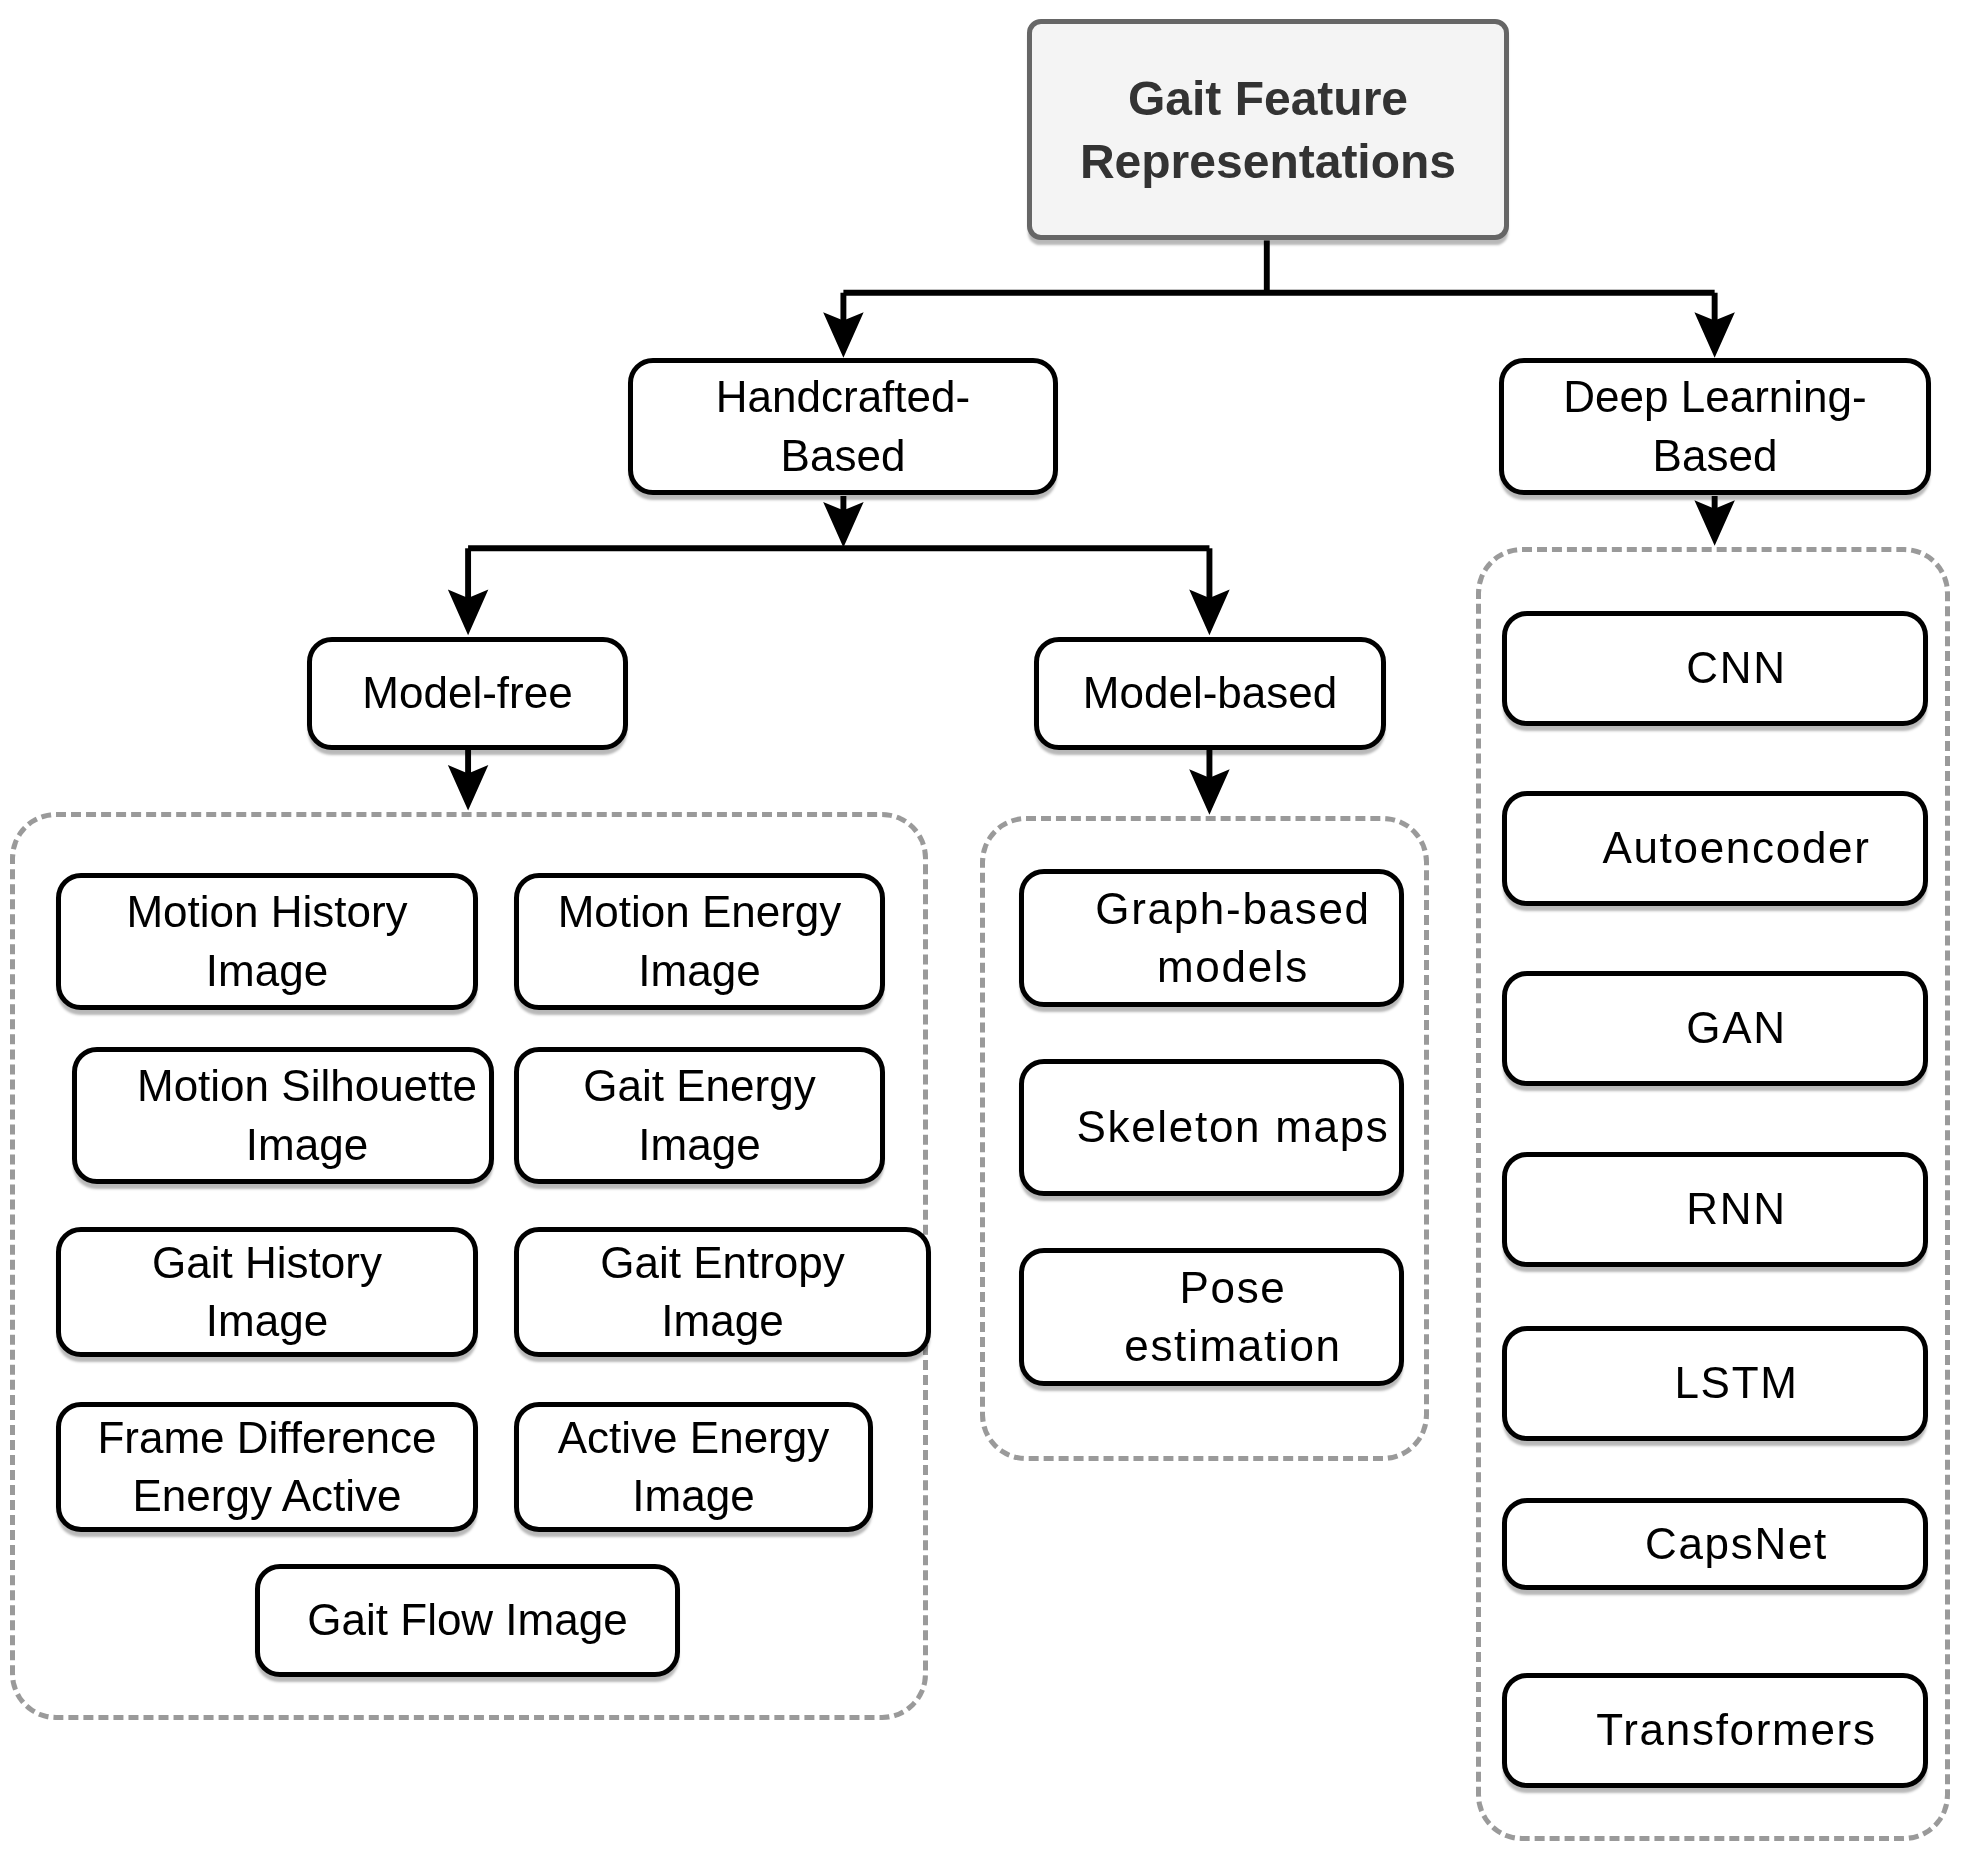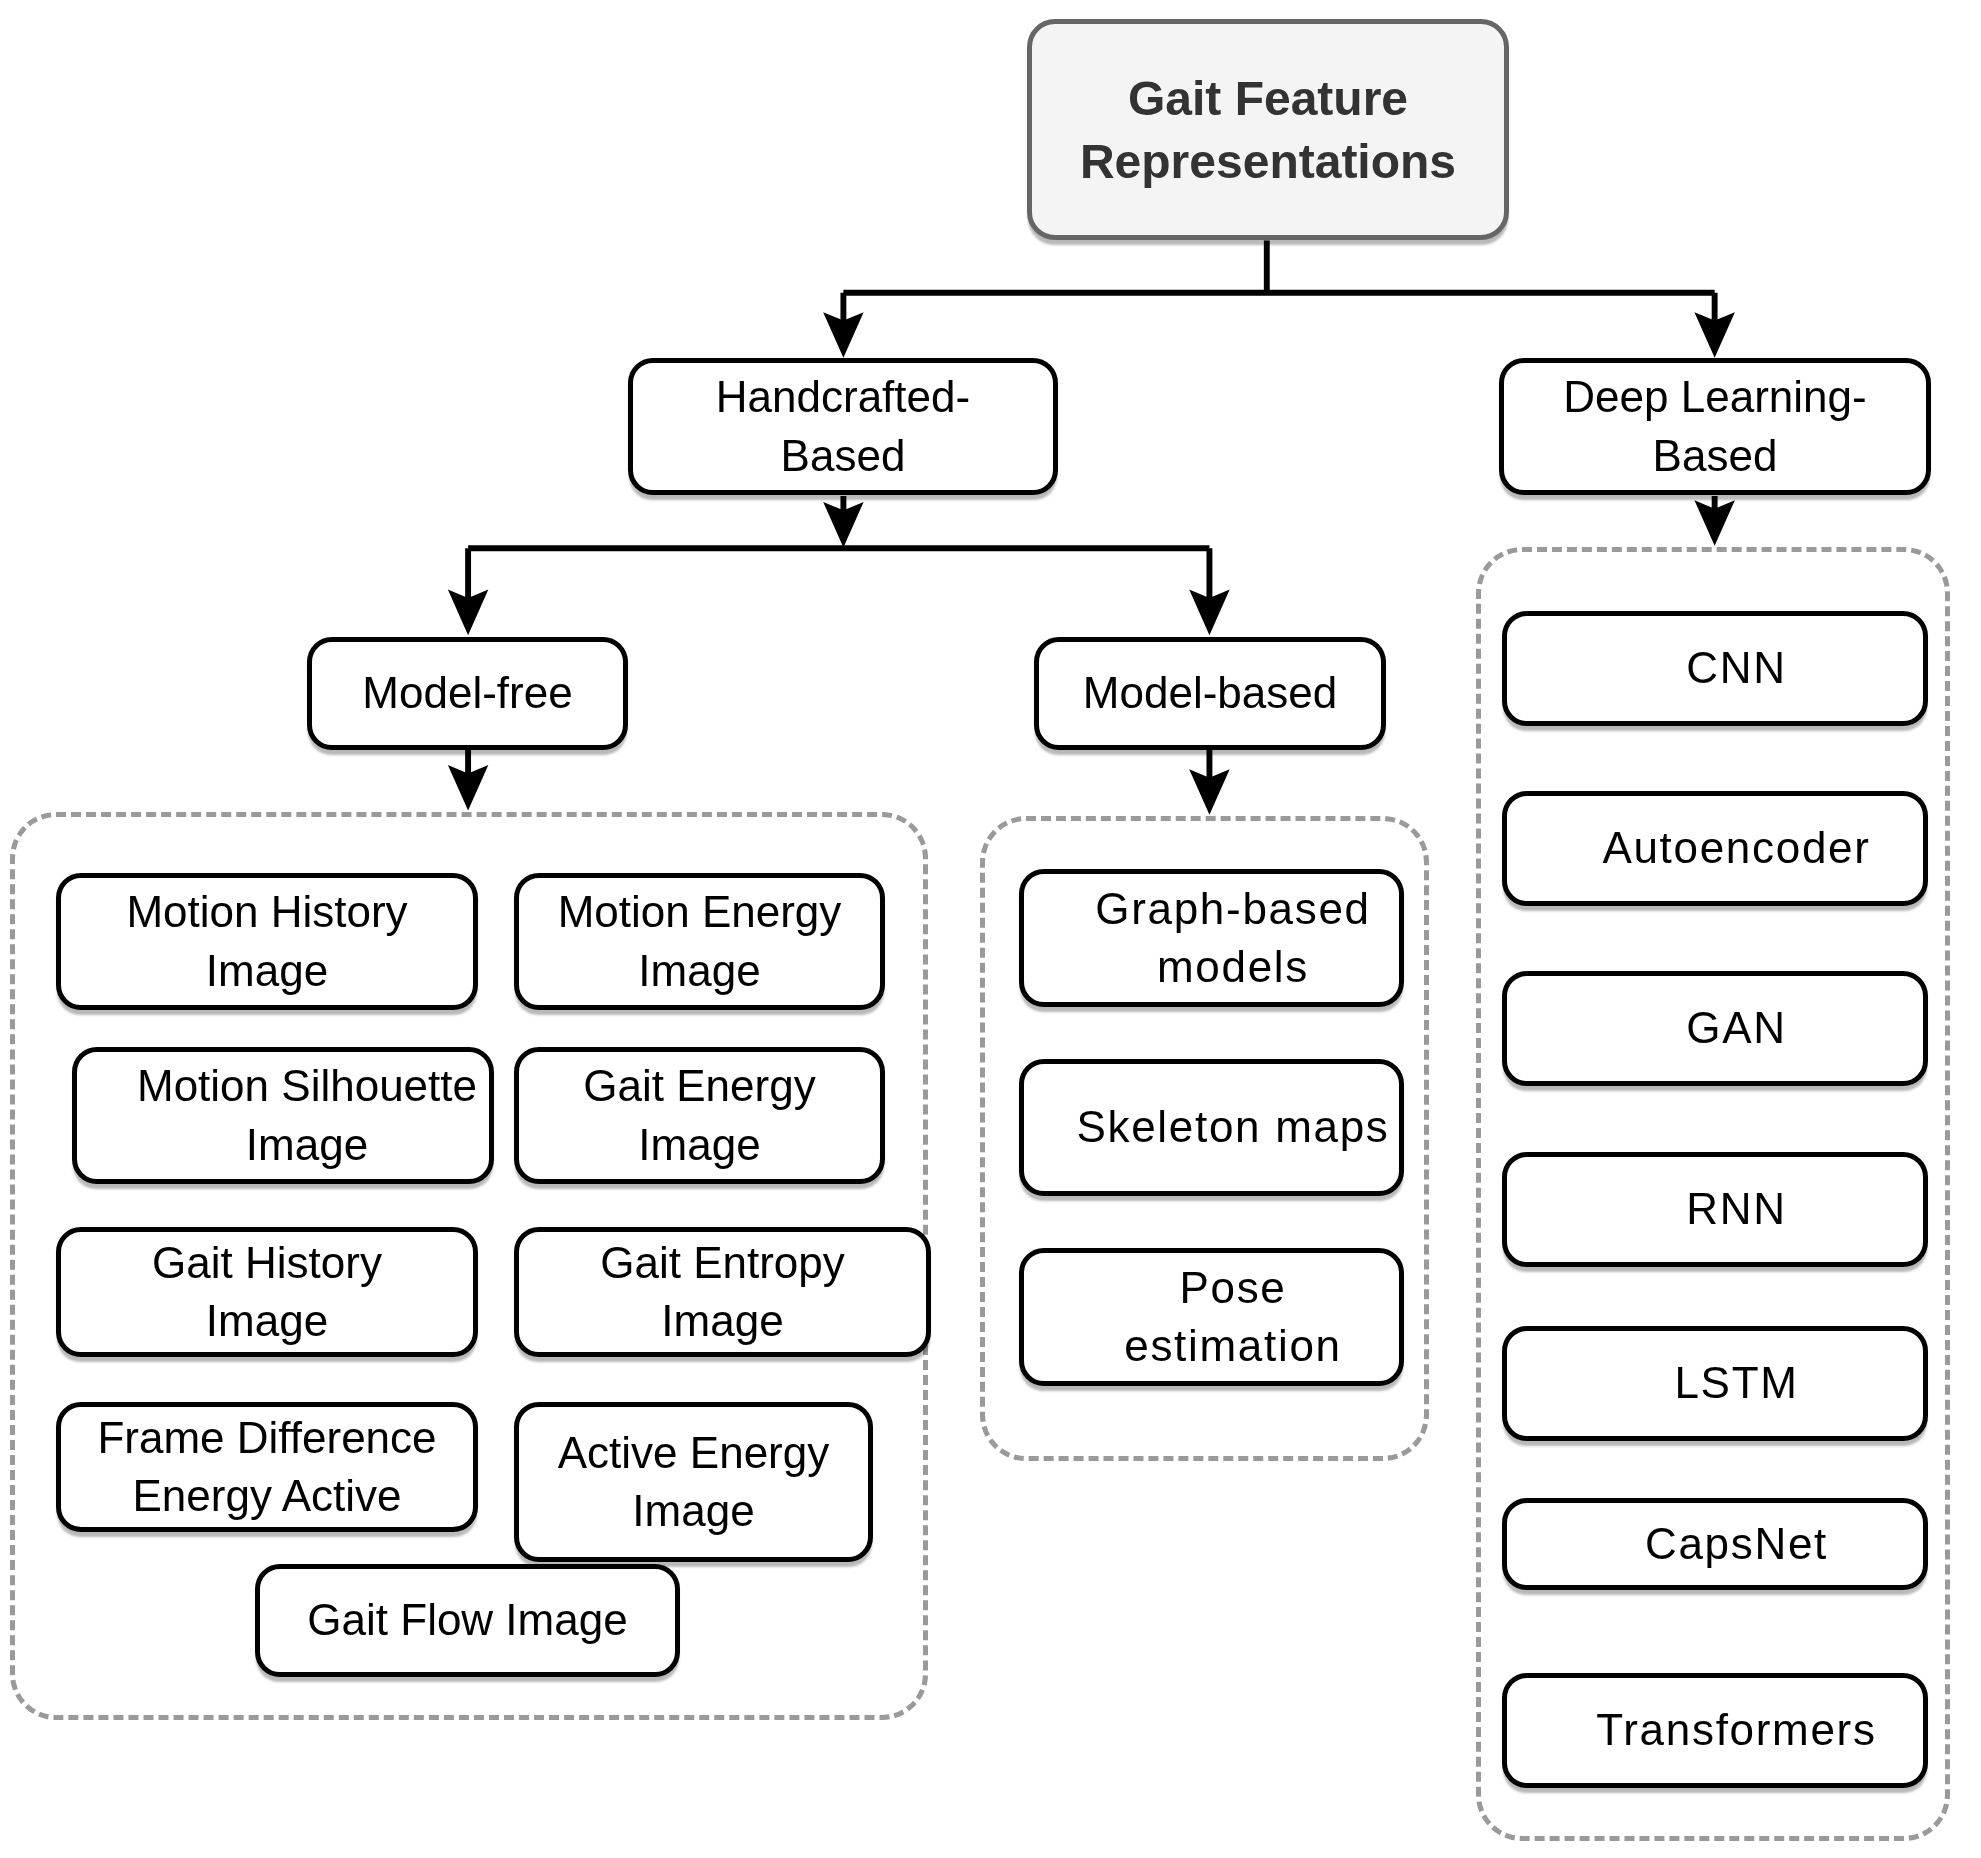--- a/index.html
+++ b/index.html
@@ -21,21 +21,21 @@
     border-radius:25px;
     display:flex;align-items:center;justify-content:center;
     text-align:center;white-space:pre-line;
     font-size:44px;line-height:1.32;
     box-shadow:0 5.9px 2.5px -1.7px rgba(0,0,0,0.28);
   }
   .root-node{
     background:var(--root-fill,#f4f4f4);
     border-color:var(--root-border,#666);
     color:var(--root-text,#333);
-    font-weight:bold;font-size:48px;border-radius:28px;
+    font-weight:bold;font-size:48px;border-radius:14px;
   }
   .dashed{
     position:absolute;box-sizing:border-box;
     border:5.9px dashed var(--dashed-border,#9a9a9a);
     border-radius:46px;background:transparent;
   }
   .tracked{letter-spacing:1.7px;padding-left:43px;}
 </style>
 </head>
 <body>
@@ -88,21 +88,21 @@
   <div class="node" style="left:72px;top:1047px;width:422px;height:137px;padding-left:48px;">Motion Silhouette
 Image</div>
   <div class="node" style="left:514px;top:1047px;width:371px;height:137px;">Gait Energy
 Image</div>
   <div class="node" style="left:56px;top:1227px;width:422px;height:130px;">Gait History
 Image</div>
   <div class="node" style="left:514px;top:1227px;width:417px;height:130px;">Gait Entropy
 Image</div>
   <div class="node" style="left:56px;top:1402px;width:422px;height:130px;">Frame Difference
 Energy Active</div>
-  <div class="node" style="left:514px;top:1402px;width:359px;height:160px;">Active Energy
+  <div class="node" style="left:514px;top:1402px;width:359px;height:130px;">Active Energy
 Image</div>
   <div class="node tracked" style="left:1019px;top:869px;width:385px;height:138px;">Graph-based
 models</div>
 
   <div class="node" style="left:255px;top:1564px;width:425px;height:113px;">Gait Flow Image</div>
   <div class="node tracked" style="left:1019px;top:1059px;width:385px;height:137px;">Skeleton maps</div>
   <div class="node tracked" style="left:1019px;top:1248px;width:385px;height:138px;">Pose
 estimation</div>
 
   <div class="node tracked" style="left:1502px;top:611px;width:426px;height:115px;">CNN</div>

